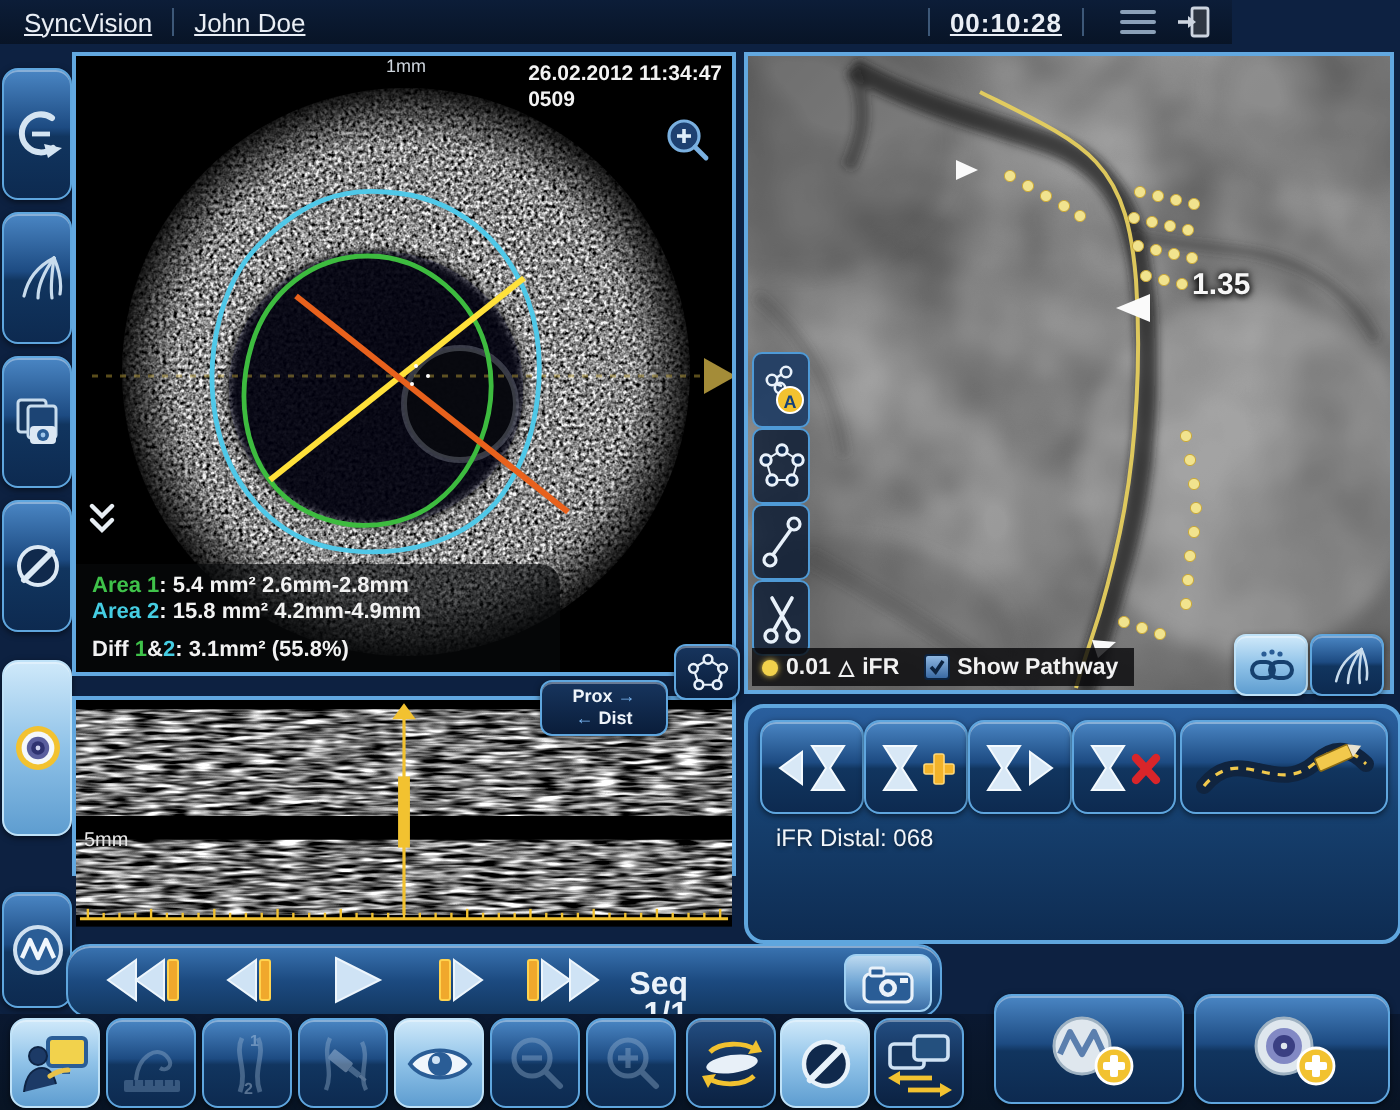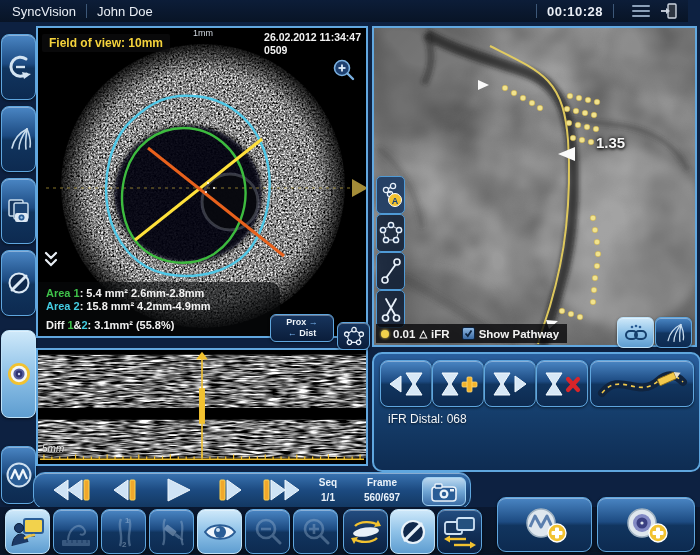--- a/index.html
+++ b/index.html
@@ -1,67 +1,67 @@
 <!DOCTYPE html>
 <html><head>
 <meta charset="utf-8">
 <style>
   html,body{margin:0;padding:0;background:#06101f;}
   #app{position:relative;width:700px;height:555px;background:#0d2141;overflow:hidden;
        font-family:"Liberation Sans",sans-serif;color:#eef4fa;-webkit-user-select:none;}
   .abs{position:absolute;}
   
-  #topbar{left:0;top:0;width:688px;height:22px;background:linear-gradient(180deg,#0c1d38,#081426);
-          display:flex;align-items:center;font-size:13px;color:#e9eef5;}
+  #topbar{left:0;top:0;width:616px;height:22px;background:linear-gradient(180deg,#0c1d38,#081426);
+          display:flex;align-items:center;font-size:13px;color:#e9eef5;text-decoration:underline;}
   #topbar .vline{width:1px;height:14px;background:#3d5878;margin:0 10px;}
   #app-title{margin-left:12px;}
   #clock{font-weight:bold;letter-spacing:.5px;}
   .hamb{width:18px;height:12px;display:flex;flex-direction:column;justify-content:space-between;margin:0 8px;}
   .hamb i{display:block;height:2px;background:#8ba0b8;border-radius:1px;}
   
   .btn{position:absolute;background:linear-gradient(180deg,#4a86c4 0%,#1d4b82 45%,#11355f 52%,#0d2a50 100%);
        border:1px solid #5fa6de;border-radius:7px;box-shadow:inset 0 1px 0 rgba(255,255,255,.35),0 1px 3px rgba(0,0,0,.55);
        display:flex;align-items:center;justify-content:center;cursor:pointer;}
   .btn.lit{background:linear-gradient(180deg,#cfe9fa 0%,#8fc2e8 50%,#5e9dd0 100%);border-color:#bfe2f8;}
   .btn.dim svg{opacity:.38;}
   .btn.dark{background:linear-gradient(180deg,#234e82 0%,#122f57 55%,#0b2242 100%);}
   
   .sbtn{left:1px;width:33px;border-radius:8px;}
   
   .panel{position:absolute;border:2px solid #62a8e0;background:#000;box-sizing:border-box;}
   #ivus-panel{left:36px;top:26px;width:332px;height:312px;}
-  #long-panel{left:36px;top:348px;width:332px;height:118px;font-style:italic;}
+  #long-panel{left:36px;top:348px;width:332px;height:90px;}
   #angio-panel{left:372px;top:26px;width:325px;height:321px;background:#8f8f8f;}
   #ifr-panel{left:372px;top:352px;width:325px;height:116px;border-radius:10px;border:2px solid #5fa6de;
              background:linear-gradient(180deg,#2a5f9e 0%,#16406f 45%,#0e2c52 100%);}
   
   #fov{left:4px;top:6px;background:rgba(12,12,14,.72);color:#f5d33c;font-size:12px;font-weight:bold;
        padding:2px 7px;border-radius:2px;}
   #ruler1mm{left:155px;top:0px;font-size:9px;color:#cfd6de;}
   #stamp{right:5px;top:3px;text-align:left;font-size:10.5px;font-weight:bold;color:#f2f2f2;line-height:13px;
          text-shadow:0 1px 2px #000;}
   #mag{left:294px;top:30px;width:24px;height:24px;}
   .meas{left:0;bottom:0;width:242px;background:rgba(8,9,11,.62);border-radius:0 10px 0 0;
         padding:5px 8px 4px 8px;font-size:11px;font-weight:bold;line-height:13.5px;color:#f2f2f2;box-sizing:border-box;}
   .mline.gap{margin-top:5px;}
   .c-green{color:#3fc24a;} .c-cyan{color:#45cde2;} .c-orange{color:#f5a623;}
   #chev{left:4px;bottom:66px;width:20px;height:20px;cursor:pointer;}
-  #proxdist{left:270px;top:314px;width:62px;height:26px;border-radius:6px;z-index:5;flex-direction:column;
+  #proxdist{left:270px;top:340px;width:62px;height:26px;border-radius:6px;z-index:5;flex-direction:column;
             font-size:9px;font-weight:bold;line-height:11px;background:linear-gradient(180deg,#17355e,#0a1d3a);}
   #proxdist .ar{color:#7ab6f2;}
   #polybtn{left:337px;top:322px;width:31px;height:26px;border-radius:6px;z-index:5;
            background:linear-gradient(180deg,#17355e,#0a1d3a);}
   
   #lbl5mm{left:4px;bottom:10px;font-size:10px;color:#e8e8e8;text-shadow:0 1px 2px #000;}
   
   #playbar{left:33px;top:472px;width:436px;height:35px;border-radius:12px;
            background:linear-gradient(180deg,#3a74b2 0%,#1c4a80 50%,#123760 100%);
            border:1px solid #5fa6de;box-shadow:inset 0 1px 0 rgba(255,255,255,.4);}
   .transport{position:absolute;top:4px;height:26px;cursor:pointer;display:flex;align-items:center;}
-  .pbtxt{position:absolute;top:2px;font-size:10px;font-weight:bold;color:#eaf2fa;line-height:15px;text-align:center;}
+  .pbtxt{position:absolute;top:12px;font-size:16px;font-weight:bold;color:#eaf2fa;line-height:15px;text-align:right;}
   #cambtn{left:388px;top:4px;width:42px;height:27px;border-radius:6px;
           background:linear-gradient(180deg,#bcd9f0 0%,#6fa5d4 50%,#3c6ea6 100%);border:1px solid #9fd0f2;}
   
   .atool{left:2px;width:27px;height:36px;border-radius:5px;background:rgba(12,28,52,.82);
          border:1px solid #4f9ad6;display:flex;align-items:center;justify-content:center;position:absolute;cursor:pointer;}
   #astatus{left:2px;bottom:2px;height:19px;background:rgba(8,8,10,.8);display:flex;align-items:center;
            padding:0 8px 0 5px;font-size:11.5px;font-weight:bold;color:#f2f2f2;gap:4px;}
   #astatus .dot{width:8px;height:8px;border-radius:50%;background:#f2d24c;box-shadow:0 0 3px #f2d24c;}
   #astatus .cb{width:11px;height:11px;border-radius:2px;margin-left:8px;border:1px solid #0c2340;
                background:linear-gradient(180deg,#8fb8e2,#3a6aa4);display:flex;align-items:center;justify-content:center;cursor:pointer;}
@@ -210,21 +210,20 @@
       <path d="M155,68 C190,70 215,92 226,122 C236,150 233,190 214,218 C196,244 160,252 128,246 C98,240 76,214 70,182 C64,150 72,112 94,92 C114,73 132,66 155,68 Z" fill="none" stroke="#4fc8e8" stroke-width="2.4"></path>
       <path d="M146,100 C175,100 200,122 206,150 C212,178 200,210 176,226 C152,241 118,236 100,216 C84,198 80,170 88,144 C96,118 118,100 146,100 Z" fill="none" stroke="#3dbb3f" stroke-width="2.4"></path>
       <line x1="97" y1="212" x2="224" y2="111" stroke="#ffe13a" stroke-width="3"></line>
       <line x1="110" y1="120" x2="246" y2="228" stroke="#e8611c" stroke-width="3"></line>
       <g fill="#fff">
           <circle cx="170" cy="155" r="1"></circle>
           <circle cx="176" cy="160" r="1"></circle>
           <circle cx="168" cy="164" r="1"></circle>
         </g>
     </svg>
-    <div id="fov" class="abs">Field of view: 10mm</div>
     <div id="ruler1mm" class="abs">1mm</div>
     <div id="stamp" class="abs">
       <div>26.02.2012 11:34:47</div>
       <div>0509</div>
     </div>
     <div id="mag" class="abs">
       <svg width="24" height="24" viewBox="0 0 24 24">
         <circle cx="10" cy="10" r="7.5" fill="rgba(40,85,150,0.75)" stroke="#7ab0e0" stroke-width="1.6"></circle>
         <line x1="6.5" y1="10" x2="13.5" y2="10" stroke="#dfeefb" stroke-width="1.8"></line>
         <line x1="10" y1="6.5" x2="10" y2="13.5" stroke="#dfeefb" stroke-width="1.8"></line>
@@ -357,24 +356,20 @@
     <div class="transport" style="left:226px;">
       <svg width="46" height="26" viewBox="0 0 46 26">
         <rect x="4" y="3" width="5" height="20" rx="1" fill="#f0a82c" stroke="#ffd34f" stroke-width="1"></rect>
         <polygon points="11,3 25,13 11,23" fill="#cfe3f5" stroke="#eef6fc" stroke-width="1"></polygon>
         <polygon points="25,3 39,13 25,23" fill="#cfe3f5" stroke="#eef6fc" stroke-width="1"></polygon>
       </svg>
     </div>
     <div class="pbtxt" style="left:278px;width:32px;">
       <div>Seq</div>
       <div>1/1</div>
-    </div>
-    <div class="pbtxt" style="left:316px;width:64px;">
-      <div>Frame</div>
-      <div>560/697</div>
     </div>
     <div id="cambtn" class="abs" style="display:flex;align-items:center;justify-content:center;cursor:pointer;">
       <svg width="26" height="20" viewBox="0 0 26 20">
         <rect x="1" y="5" width="24" height="14" rx="3" fill="#2a5d96" stroke="#eaf2fa" stroke-width="1.6"></rect>
         <rect x="4" y="2" width="7" height="4" rx="1" fill="#2a5d96" stroke="#eaf2fa" stroke-width="1.4"></rect>
         <circle cx="13" cy="12" r="4.5" fill="#eaf2fa"></circle>
           <circle cx="13" cy="12" r="2.2" fill="#2a5d96"></circle>
         <rect x="19" y="7" width="4" height="2.5" fill="#eaf2fa"></rect>
       </svg>
     </div>

